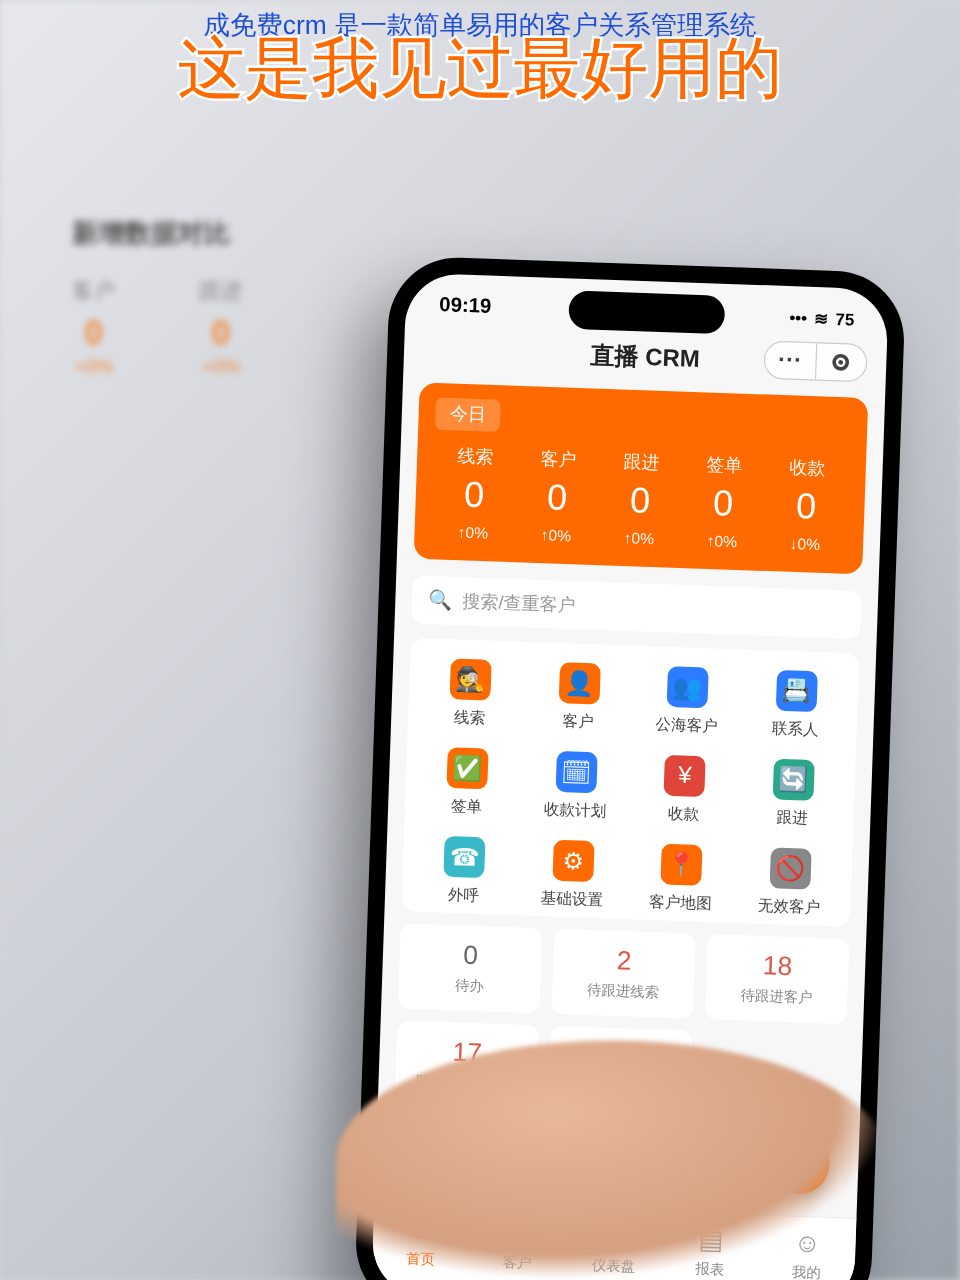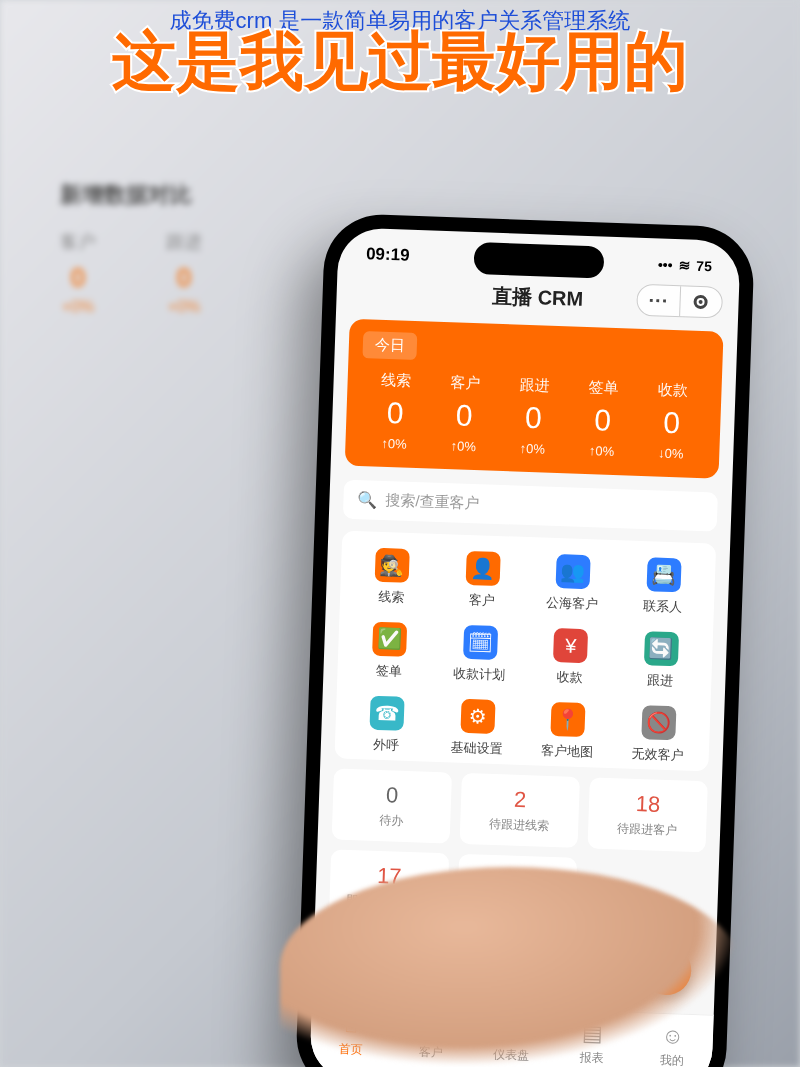--- a/index.html
+++ b/index.html
@@ -15,21 +15,21 @@
 .monitor-cell { text-align: center; font-size: 18px; }
 .monitor-val { color: #f0883a; font-size: 28px; font-weight: bold; margin-top: 8px; }
 .monitor-pct { color: #f0883a; font-size: 16px; margin-top: 4px; }
 
 .top-caption {
   position: absolute; top: 6px; left: 0; width: 100%; text-align: center;
   font-size: 22px; color: #1d4ed8; z-index: 10;
 }
 .headline {
   position: absolute; top: 28px; left: 0; width: 100%; text-align: center;
-  font-size: 64px; font-weight: 700; line-height: 1.05; z-index: 10;
+  font-size: 56px; font-weight: 400; line-height: 1.05; z-index: 10;
   color: #ff6a00; -webkit-text-stroke: 4px #fff; paint-order: stroke fill;
 }
 
 .phone {
   position: absolute; left: 310px; top: 220px; width: 430px; height: 880px;
   background: #000; border-radius: 58px; padding: 14px;
   box-shadow: -20px 30px 60px rgba(0,0,0,.4);
   transform: rotate(2deg); z-index: 5;
 }
 .screen {

